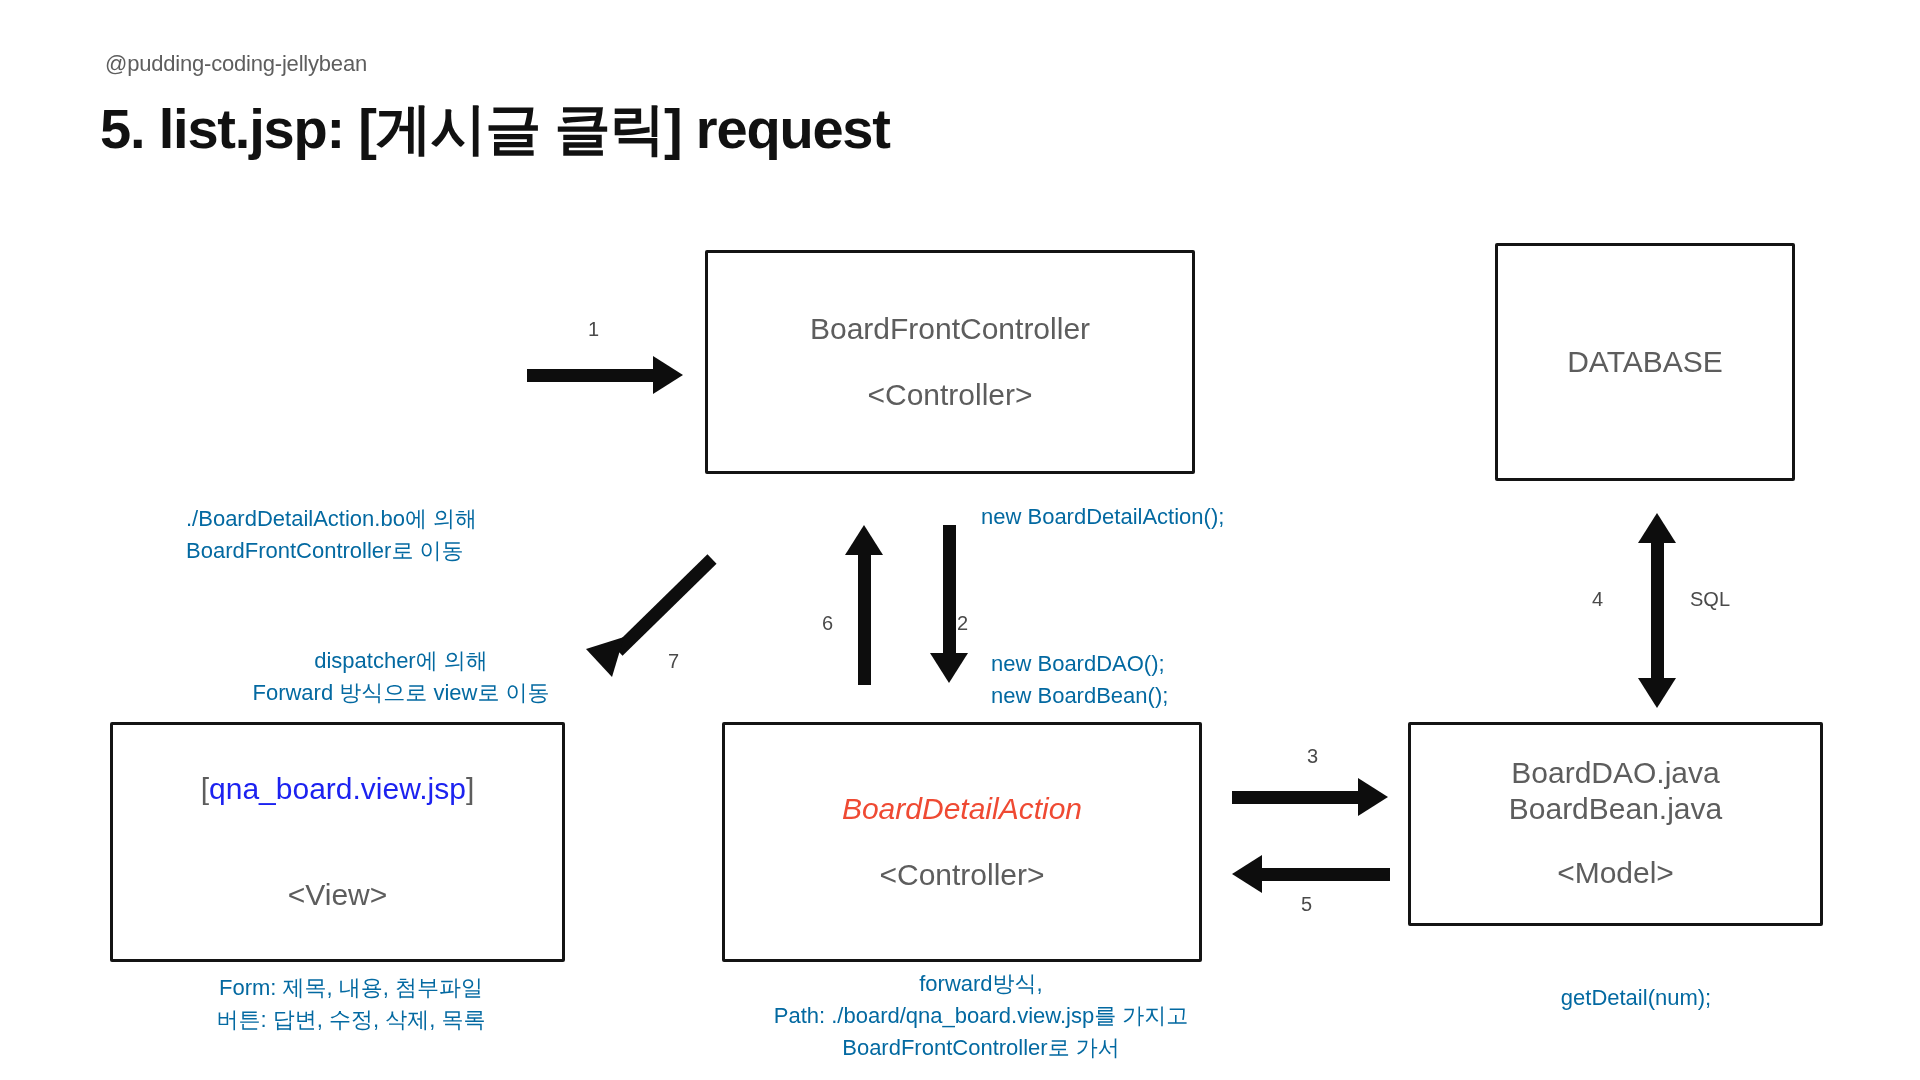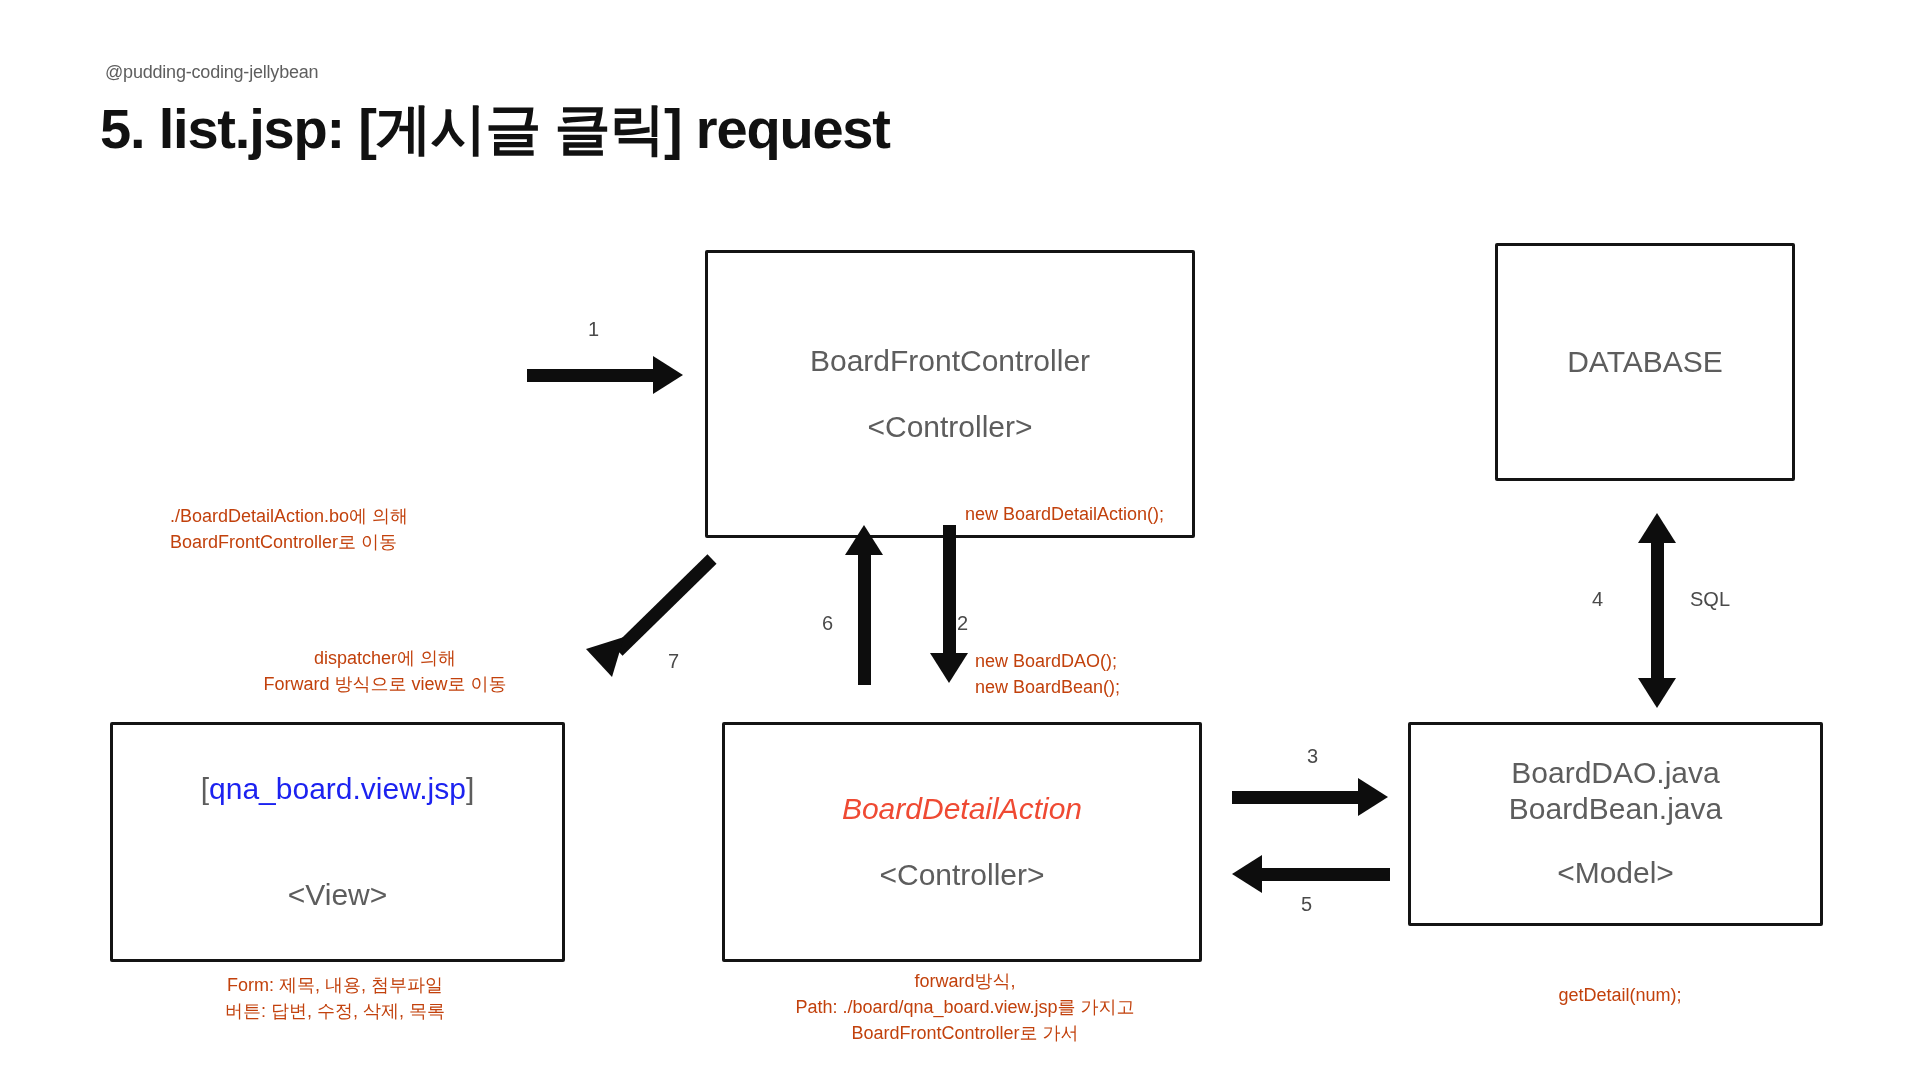--- a/index.html
+++ b/index.html
@@ -17,22 +17,22 @@
   }
   #canvas {
     position: absolute;
     inset: 0;
   }
   .abs { position: absolute; }
 
   
   .handle {
     left: 105px;
-    top: 62px;
-    font-size: 18px;
+    top: 51px;
+    font-size: 22px;
     color: #5e5e5e;
     letter-spacing: -0.2px;
     white-space: nowrap;
   }
   .title {
     left: 100px;
     top: 92px;
     font-size: 56px;
     font-weight: 700;
     color: #111111;
@@ -53,37 +53,38 @@
     color: #5d5d5d;
     font-size: 30px;
     line-height: 1.32;
     border-radius: 2px;
   }
   .box .ln { display: block; white-space: nowrap; }
   .box .gap { height: 26px; }
   .box .tight { line-height: 1.2; }
 
   .box-request   { left: 185px;  top: 253px;  width: 300px; height: 238px; }
-  .box-front     { left: 705px;  top: 250px;  width: 490px; height: 288px; }
+  .box-front     { left: 705px;  top: 250px;  width: 490px; height: 224px; }
   .box-database  { left: 1495px; top: 243px;  width: 300px; height: 238px; }
   .box-view      { left: 110px;  top: 722px;  width: 455px; height: 240px; gap: 20px; }
   .box-detail    { left: 722px;  top: 722px;  width: 480px; height: 240px; }
   .box-model     { left: 1408px; top: 722px;  width: 415px; height: 204px; }
 
   .red  { color: #ef4a33; font-style: italic; }
   .blue { color: #1c22f0; }
   .brk  { color: #5d5d5d; }
 
   
   .cap {
-    font-size: 18px;
+    font-size: 22px;
     line-height: 1.45;
-    color: #c2410c;
+    color: #0369a1;
     text-align: center;
     white-space: pre-line;
+    margin-left: 16px;
   }
   .cap-left-1   { left: 170px;  top: 503px; width: 330px; text-align: left; }
   .cap-front    { left: 965px;  top: 501px; width: 320px; text-align: left; }
   .cap-dispatch { left: 205px;  top: 645px; width: 360px; }
   .cap-view     { left: 150px;  top: 972px; width: 370px; }
   .cap-detail   { left: 715px;  top: 968px; width: 500px; }
   .cap-model    { left: 1455px; top: 982px; width: 330px; }
   .cap-new2     { left: 975px;  top: 648px; width: 260px; text-align: left; }
 
   

